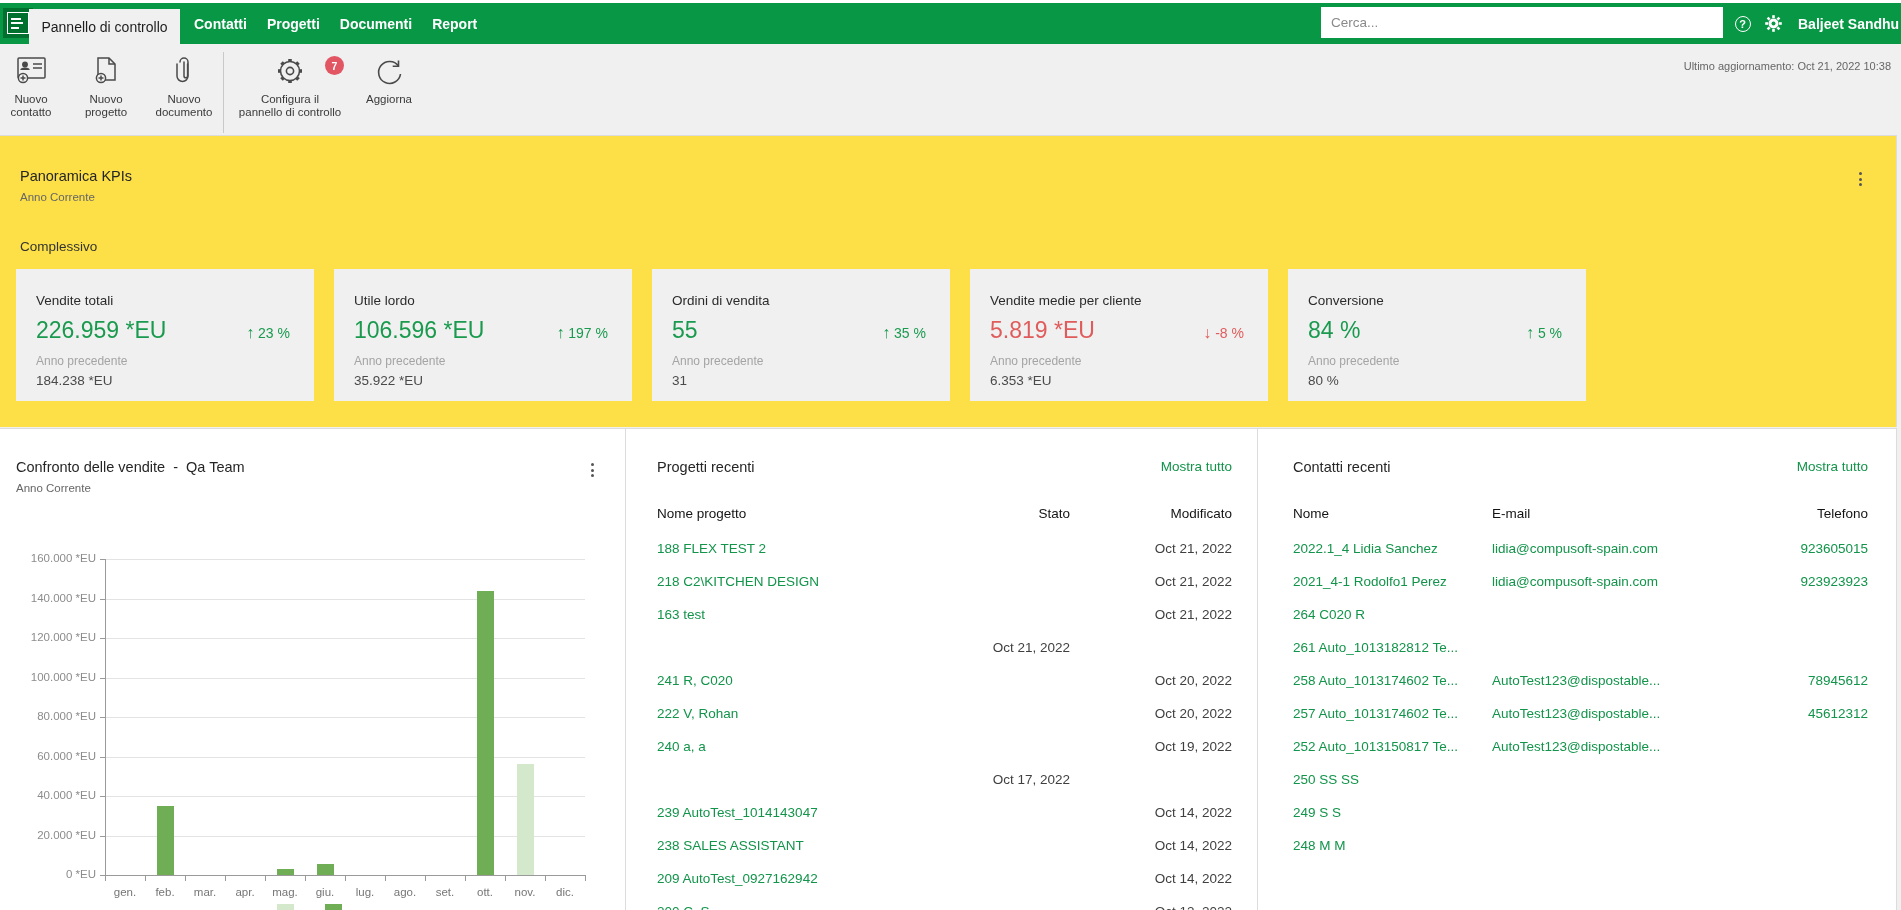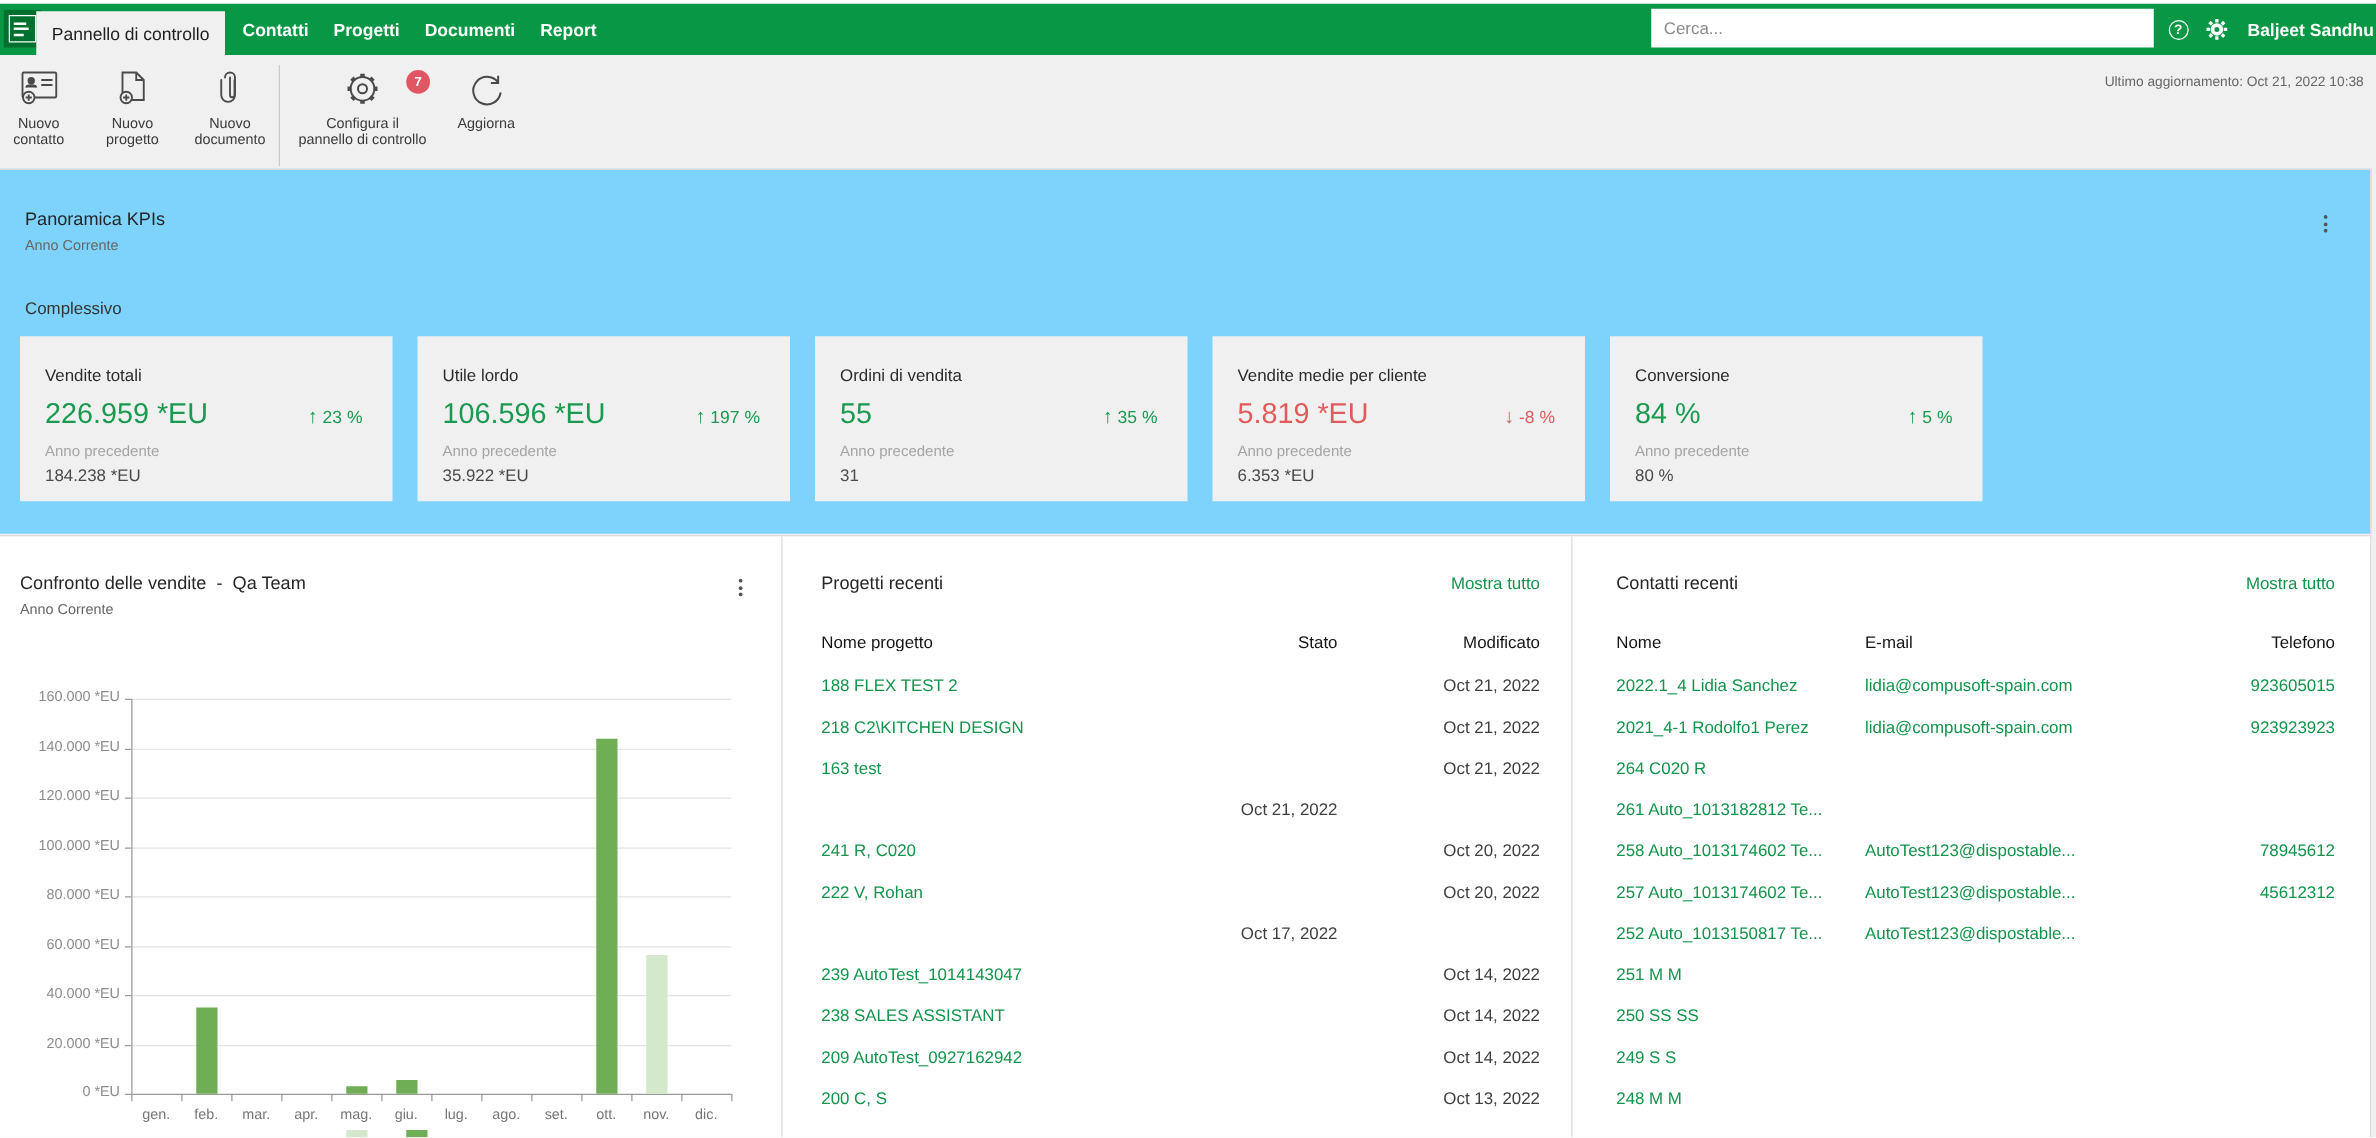--- a/index.html
+++ b/index.html
@@ -29,21 +29,21 @@
   
   .toolbar { position:absolute; left:0; top:44px; width:100%; height:91px; background:#f0f0f0; }
   .tbtn { position:absolute; top:10px; display:flex; flex-direction:column; align-items:center; }
   .tbtn .ticon { height:34px; display:flex; align-items:center; justify-content:center; }
   .tbtn .tlabel { margin-top:5px; font-size:11.5px; color:#3a3a3a; text-align:center; line-height:13px; }
   .tb-sep { position:absolute; left:223px; top:8px; width:1px; height:81px; background:#c9c9c9; }
   .badge { position:absolute; left:325px; top:12px; width:19px; height:19px; border-radius:50%; background:#e25563; color:#fff; font-size:10.5px; font-weight:bold; display:flex; align-items:center; justify-content:center; }
   .last-update { position:absolute; right:10px; top:16px; font-size:11px; color:#666; }
 
   
-  .kpi-panel { position:absolute; left:0; top:135px; width:1897px; height:292px; background:#7dd3fc; border-top:1px solid #dcdcdc; border-right:1px solid #dcdcdc; }
+  .kpi-panel { position:absolute; left:0; top:135px; width:1897px; height:292px; background:#fde047; border-top:1px solid #dcdcdc; border-right:1px solid #dcdcdc; }
   .panel-title { font-size:14.5px; color:#262626; }
   .panel-sub { font-size:11.5px; color:#666; margin-top:7px; }
   .kpi-head { position:absolute; left:20px; top:32px; }
   .kebab { display:flex; flex-direction:column; gap:2.5px; align-items:center; width:16px; cursor:pointer; }
   .kebab i { width:3px; height:3px; border-radius:50%; background:#555; }
   .kpi-kebab { position:absolute; right:28px; top:36px; }
   .kpi-group { position:absolute; left:20px; top:103px; font-size:13.5px; color:#333; }
   .kpi-cards { position:absolute; left:16px; top:133px; display:flex; gap:20px; }
   .kpi-card { width:298px; height:132px; background:#f0f0f0; padding:24px 24px 0 20px; position:relative; }
   .k-label { font-size:13.5px; color:#2b2b2b; }
@@ -390,20 +390,25 @@
             <span class="cell green">241 R, C020</span>
             <span class="cell r"></span>
             <span class="cell r date">Oct 20, 2022</span>
           </div>
           <div class="trow proj-grid">
             <span class="cell green">222 V, Rohan</span>
             <span class="cell r"></span>
             <span class="cell r date">Oct 20, 2022</span>
           </div>
           <div class="trow proj-grid">
+            <span class="cell green">240 a, a</span>
+            <span class="cell r"></span>
+            <span class="cell r date">Oct 19, 2022</span>
+          </div>
+          <div class="trow proj-grid">
             <span class="cell r"></span>
             <span class="cell r date">Oct 17, 2022</span>
           </div>
           <div class="trow proj-grid">
             <span class="cell green">239 AutoTest_1014143047</span>
             <span class="cell r"></span>
             <span class="cell r date">Oct 14, 2022</span>
           </div>
           <div class="trow proj-grid">
             <span class="cell green">238 SALES ASSISTANT</span>
@@ -463,25 +468,20 @@
             <span class="cell green">257 Auto_1013174602 Te...</span>
             <span class="cell green">AutoTest123@dispostable...</span>
             <span class="cell green r">45612312</span>
           </div>
           <div class="trow cont-grid">
             <span class="cell green">252 Auto_1013150817 Te...</span>
             <span class="cell green">AutoTest123@dispostable...</span>
             <span class="cell green r"></span>
           </div>
           <div class="trow cont-grid">
-            <span class="cell green">251 M M</span>
-            <span class="cell green"></span>
-            <span class="cell green r"></span>
-          </div>
-          <div class="trow cont-grid">
             <span class="cell green">250 SS SS</span>
             <span class="cell green"></span>
             <span class="cell green r"></span>
           </div>
           <div class="trow cont-grid">
             <span class="cell green">249 S S</span>
             <span class="cell green"></span>
             <span class="cell green r"></span>
           </div>
           <div class="trow cont-grid">

